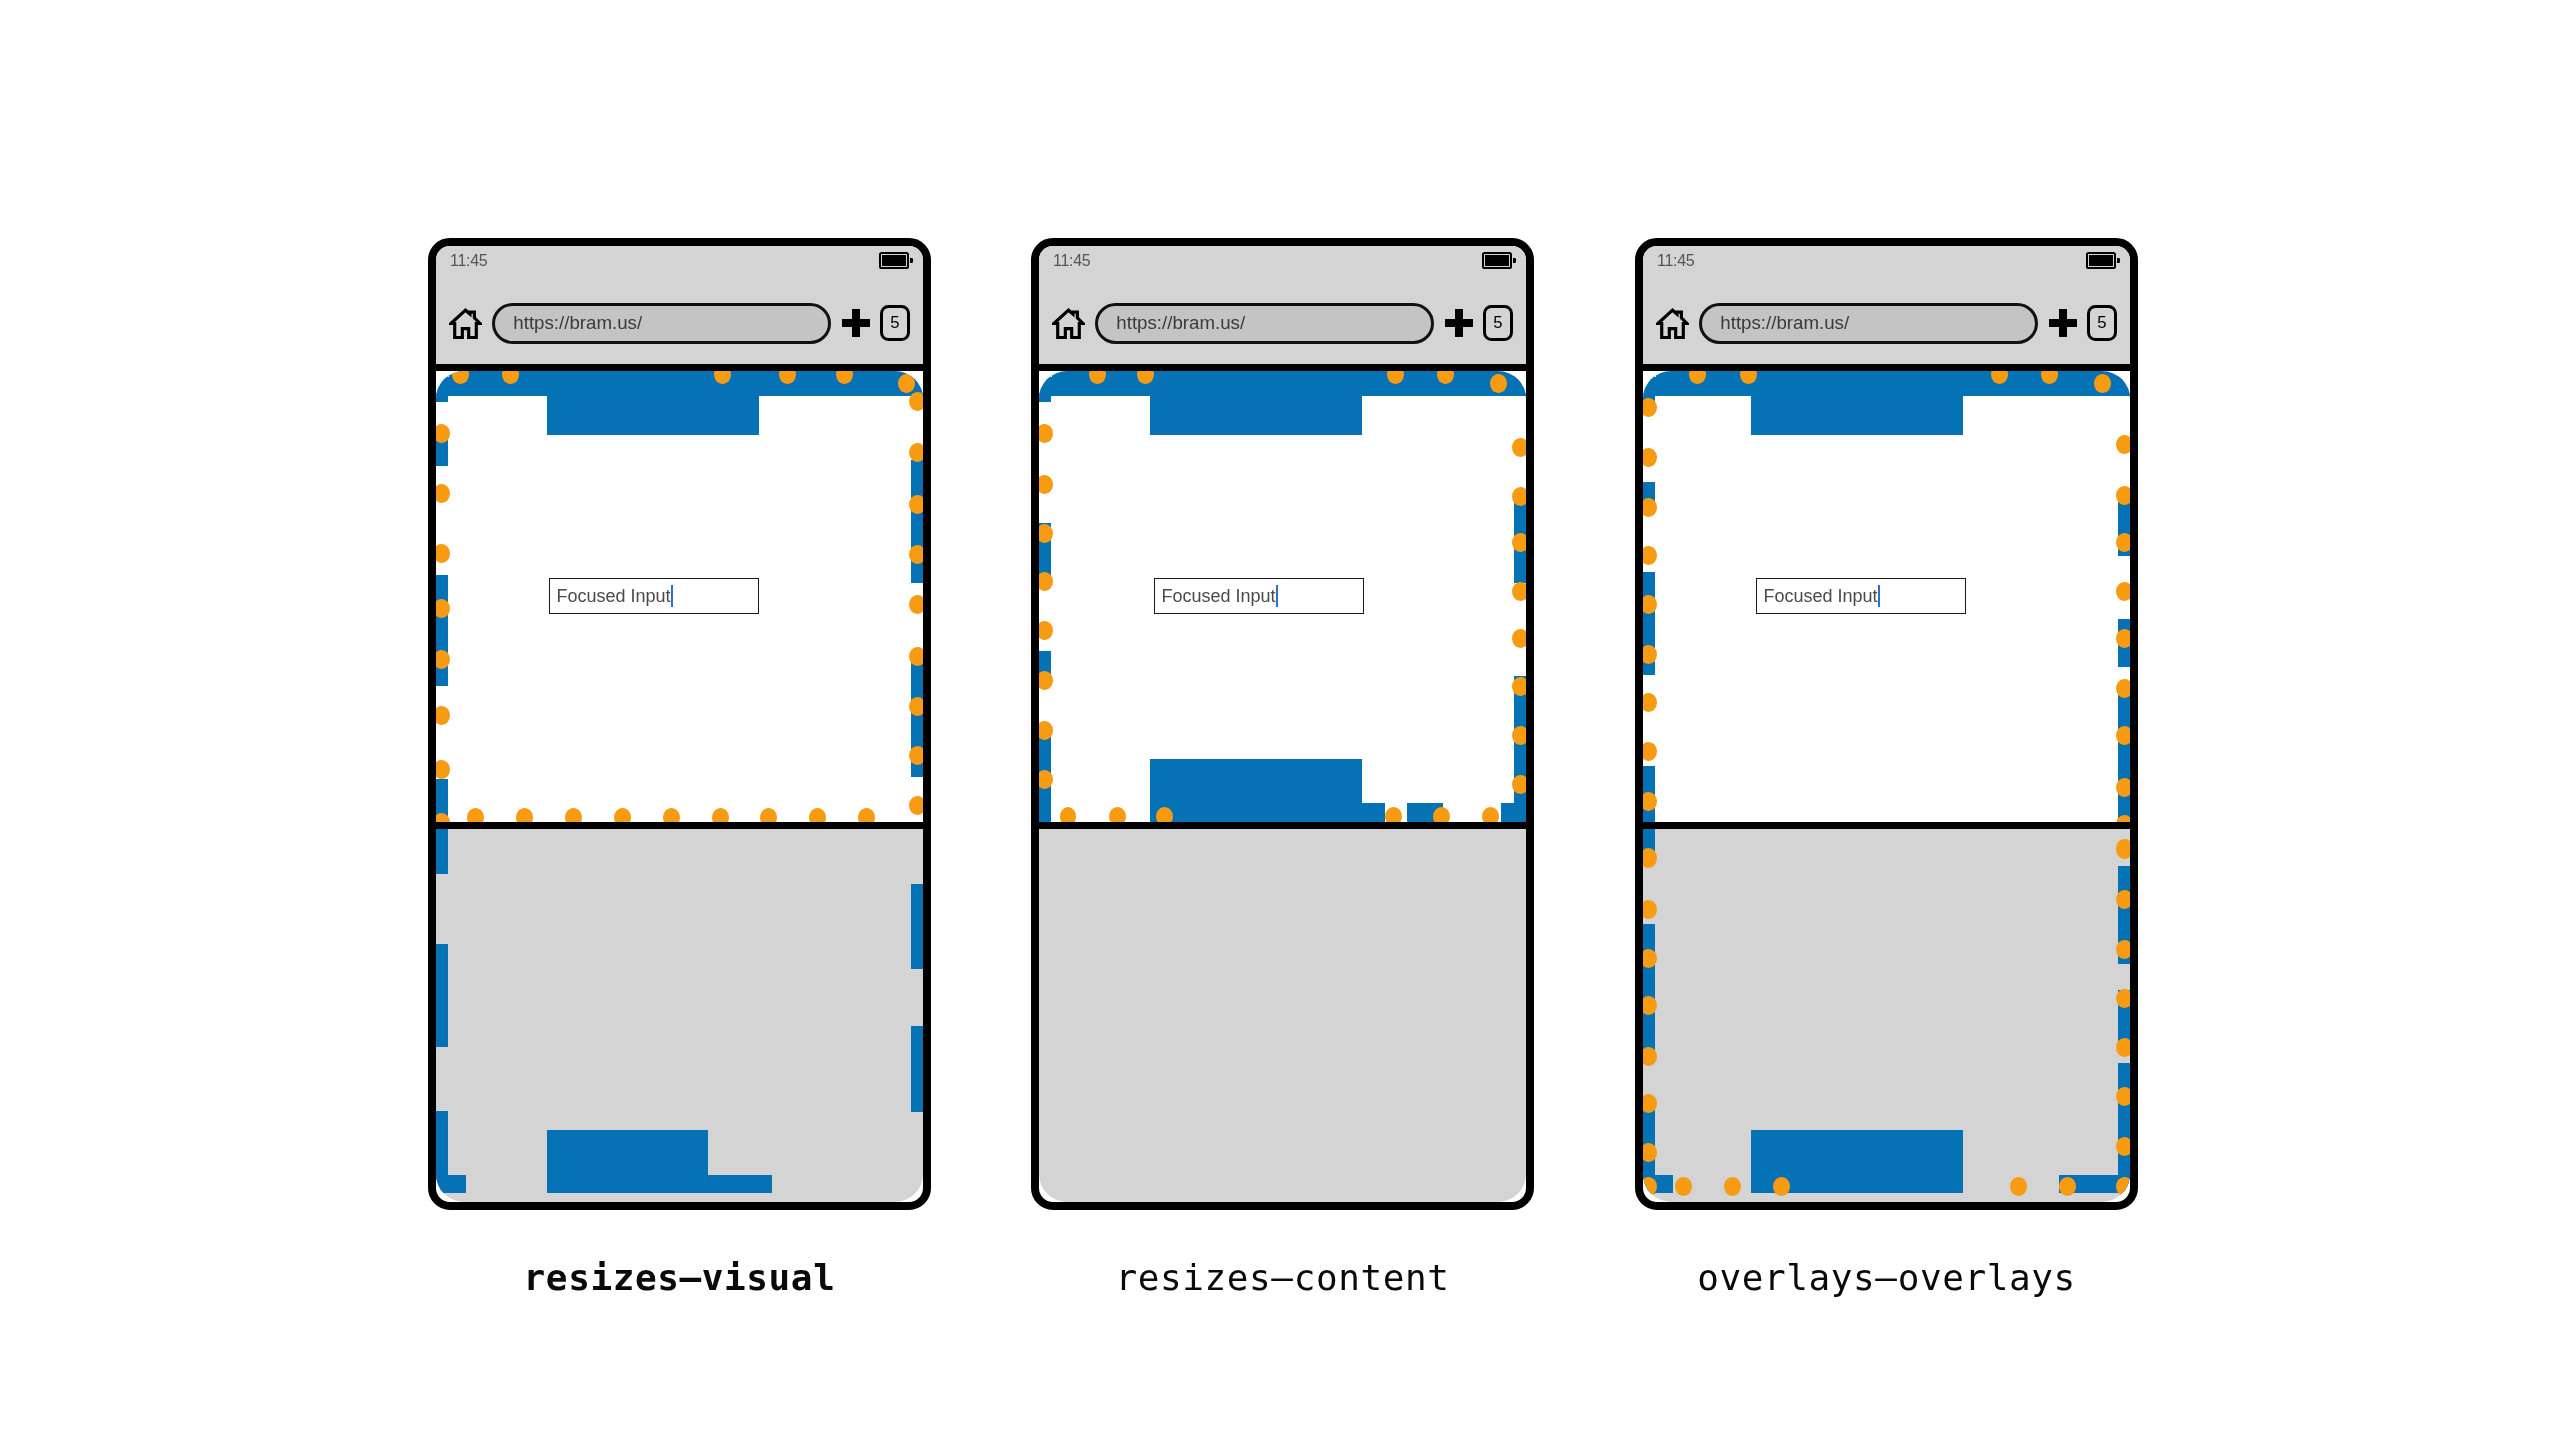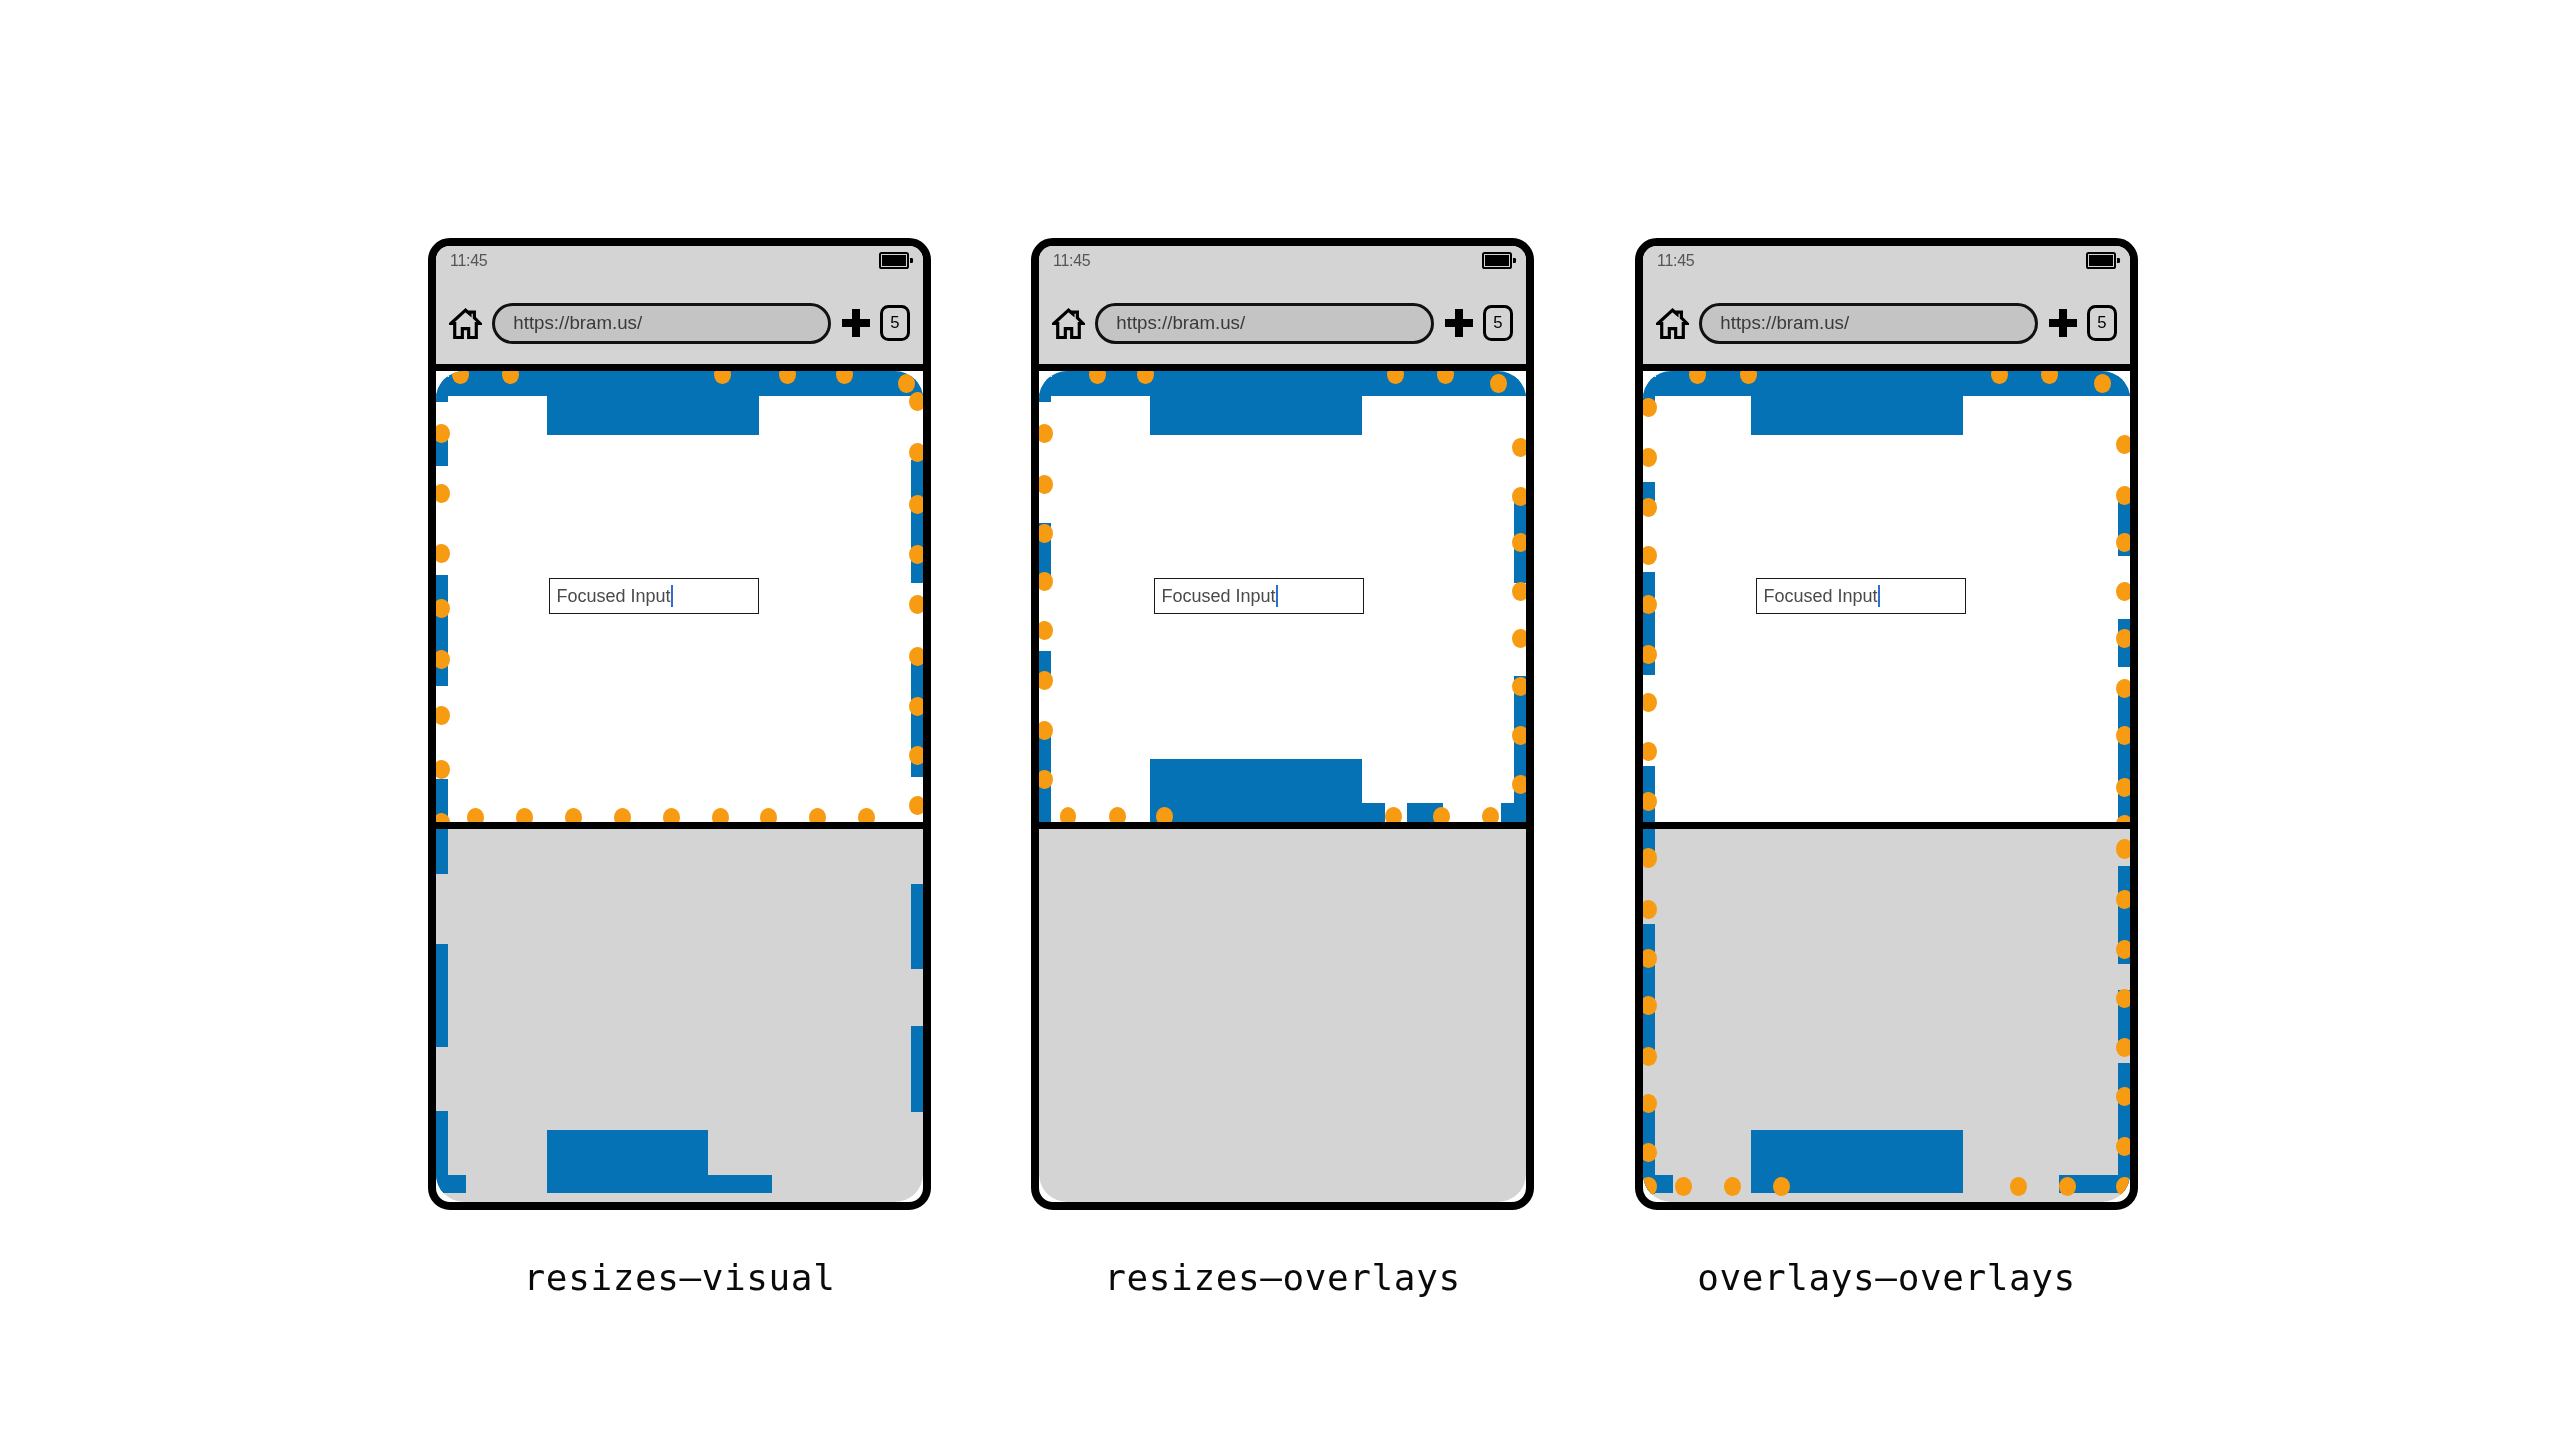--- a/index.html
+++ b/index.html
@@ -509,18 +509,18 @@
         <div class="dot" style="left:32px;  top:348px;"></div>
         <div class="dot" style="left:81px; top:348px;"></div>
         <div class="dot" style="left:130px; top:348px;"></div>
         <div class="dot" style="left:367px; top:348px;"></div>
         <div class="dot" style="left:416px; top:348px;"></div>
       </div>
 
     </div>
   </div>
 
-  <div class="caption" style="left:428px;  top:1257px; width:503px;">resizes—visual</div>
-  <div class="caption" style="left:1031px; top:1257px; width:503px;">resizes—overlays</div>
+  <div class="caption" style="left:428px;  top:1257px; width:503px;font-weight:bold;">resizes—visual</div>
+  <div class="caption" style="left:1031px; top:1257px; width:503px;">resizes—content</div>
   <div class="caption" style="left:1635px; top:1257px; width:503px;">overlays—overlays</div>
 
 </div>
 
 
 </body></html>

